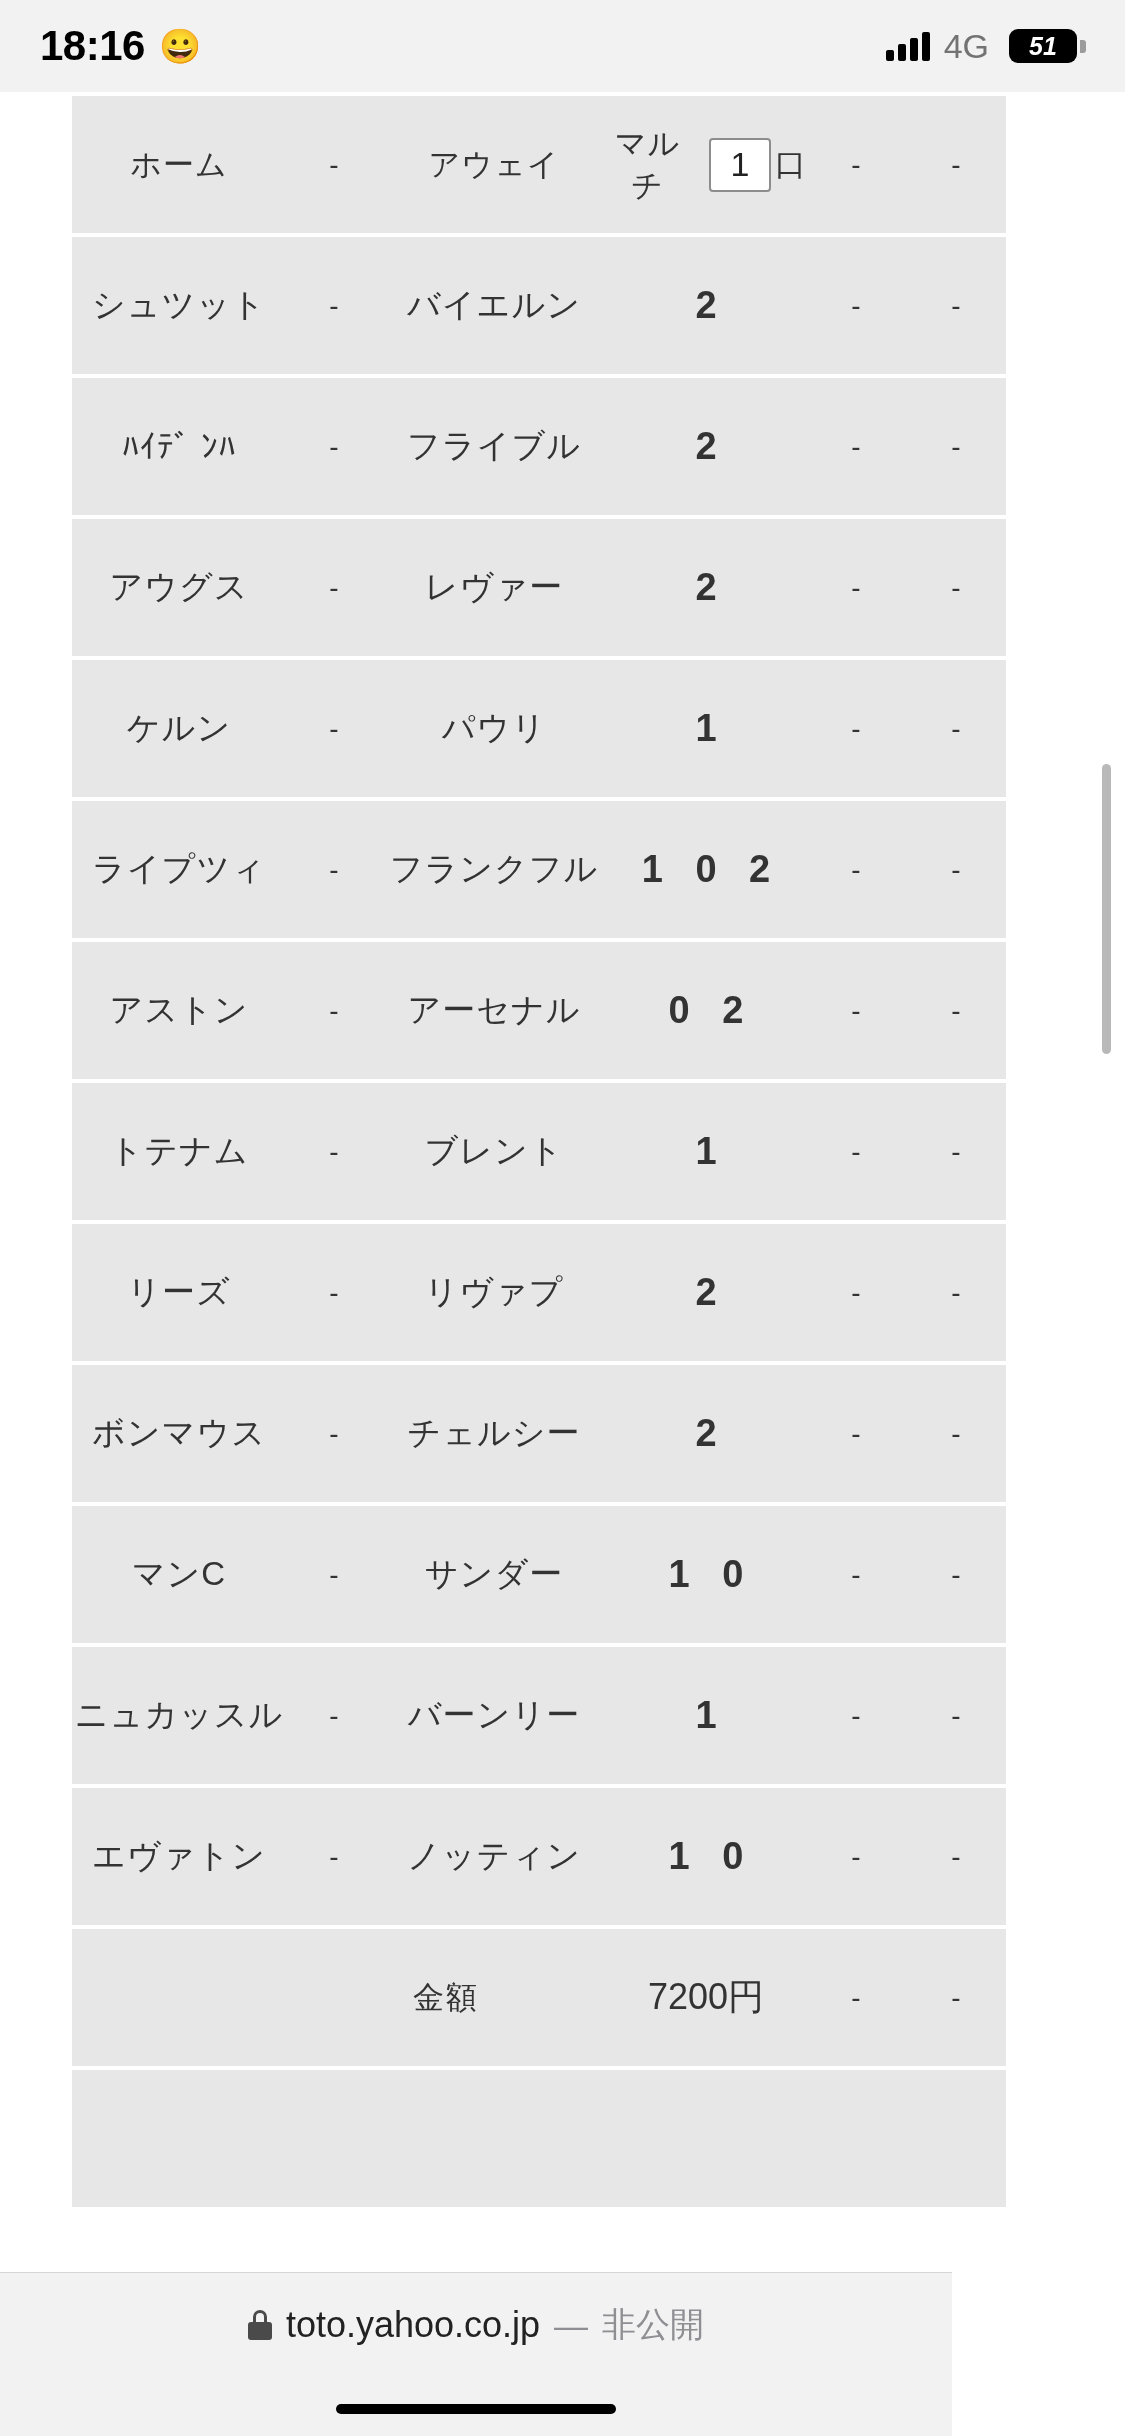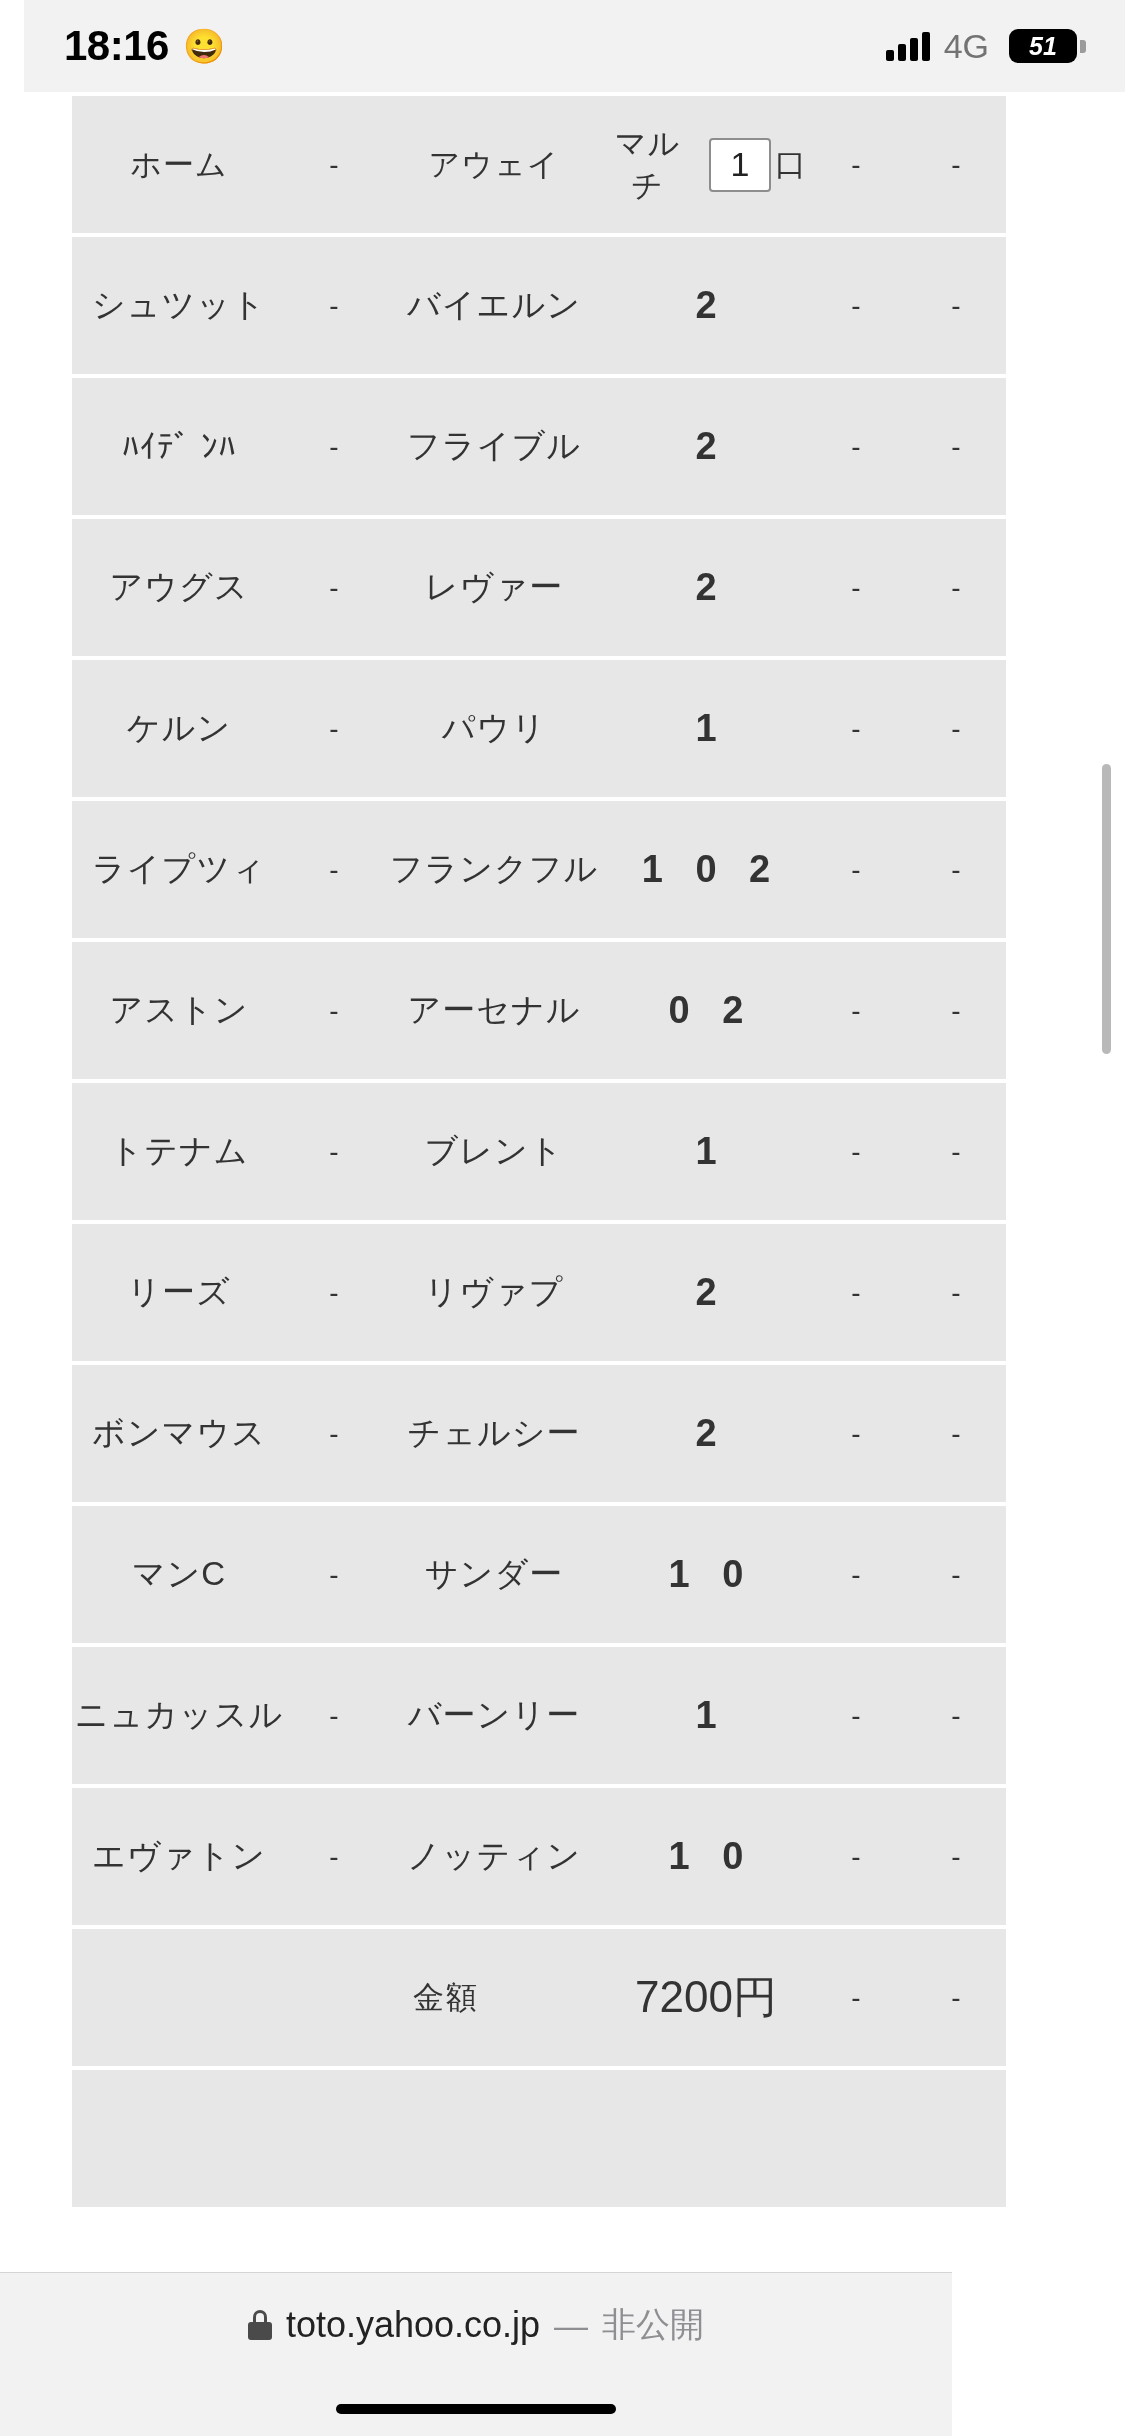--- a/index.html
+++ b/index.html
@@ -17,21 +17,20 @@
 
   
   .status-bar {
     height: 92px;
     background: #f2f2f2;
     display: flex;
     align-items: center;
     justify-content: space-between;
     padding: 0 48px 0 40px;
     box-sizing: border-box;
-    margin-left: 24px;
   }
   .status-left {
     display: flex;
     align-items: center;
     gap: 14px;
   }
   .status-time {
     font-size: 42px;
     font-weight: 600;
     color: #000;
@@ -197,21 +196,21 @@
   td.first-home, td.first-away {
     font-size: 31px;
   }
 
   td.amount-label {
     font-size: 31px;
     color: #333;
     letter-spacing: 2px;
   }
   td.amount-value {
-    font-size: 44px;
+    font-size: 36px;
     color: #333;
   }
 
   .partial-row td {
     height: 26px;
   }
 
   
   .scroll-indicator {
     position: absolute;

